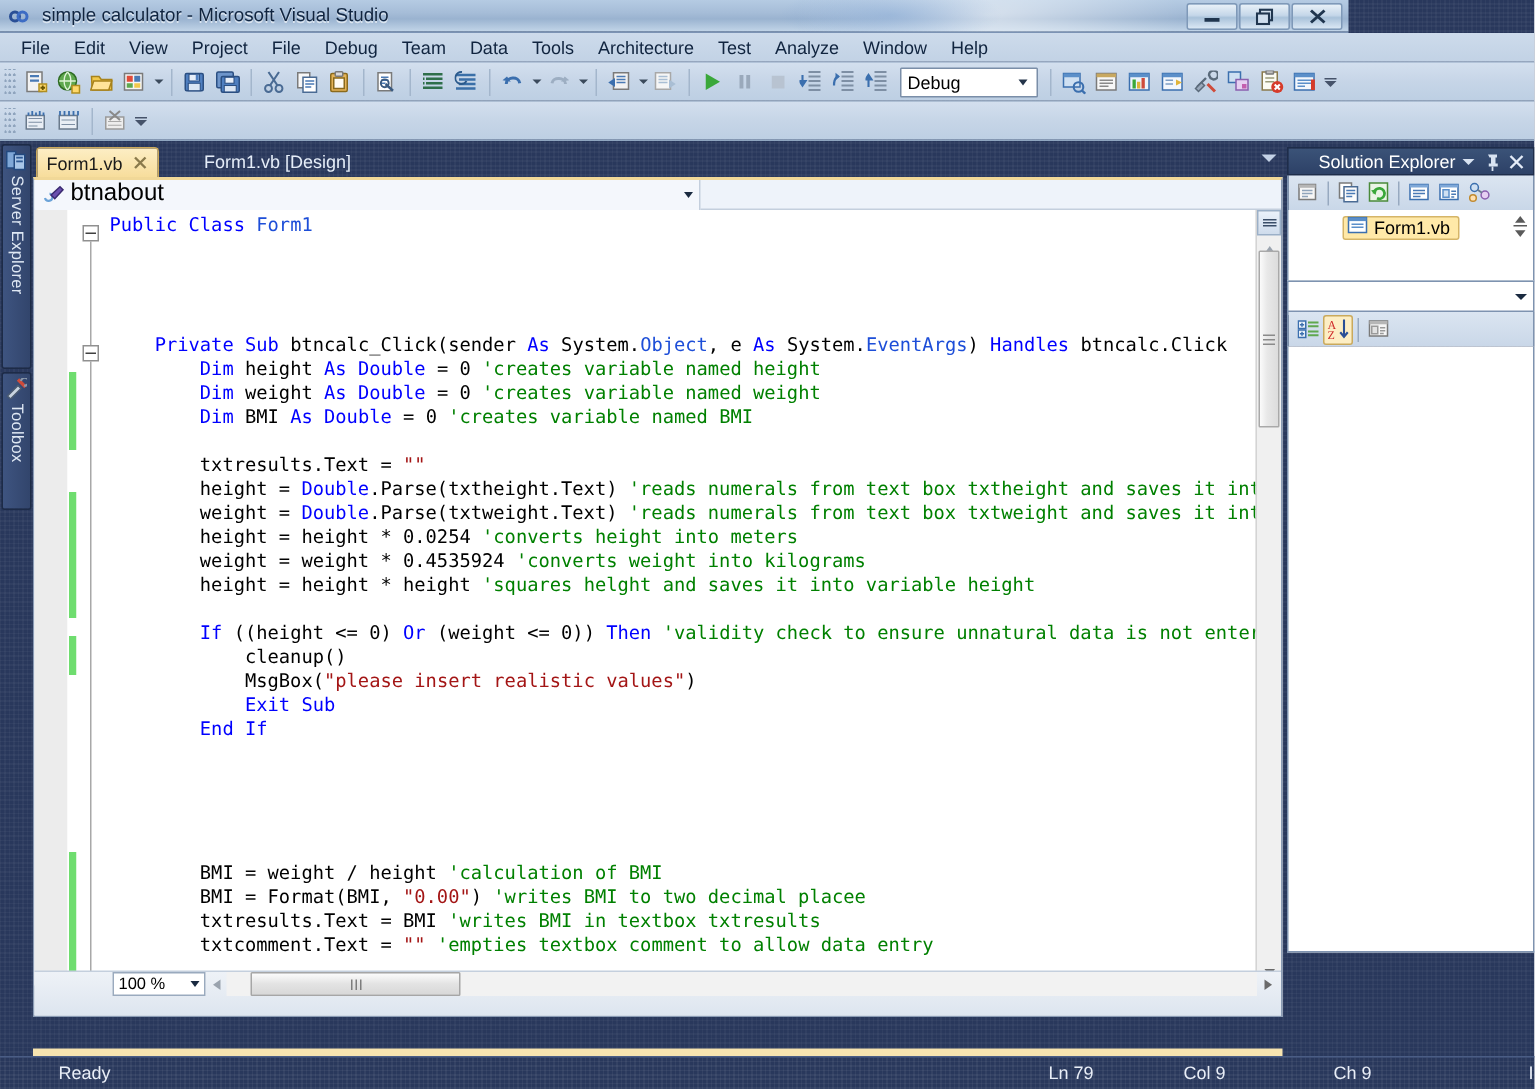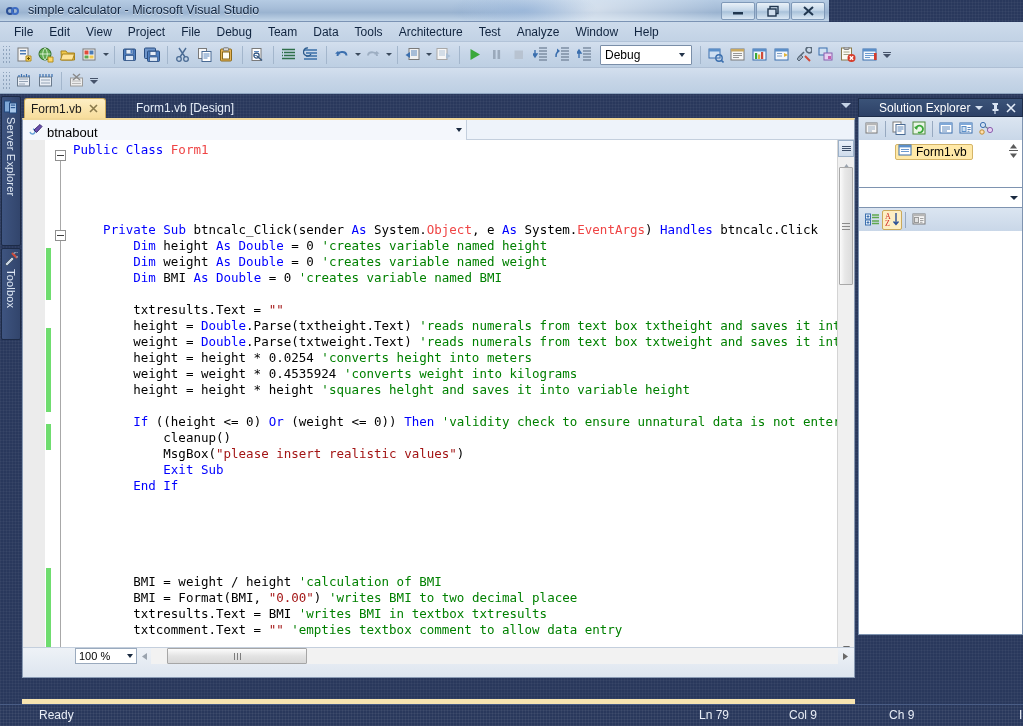--- a/index.html
+++ b/index.html
@@ -13,21 +13,21 @@
   #app {
     position: relative;
     width: 1023px; height: 726px;
     background: #29385c;
     background-image: repeating-linear-gradient(0deg, rgba(255,255,255,.035) 0 1px, transparent 1px 3px),
                       repeating-linear-gradient(90deg, rgba(255,255,255,.035) 0 1px, transparent 1px 3px);
   }
 
   
   #titlebar {
-    position: absolute; left: 0; top: 0; width: 829px; height: 22px;
+    position: absolute; left: 0; top: 0; width: 899px; height: 22px;
     background: linear-gradient(180deg,#b5cbe3 0%, #a6bdd8 40%, #9ab3d0 60%, #c2d5e8 100%);
     border-bottom: 1px solid #7b93b4;
     overflow: hidden;
   }
   #titlebar .glow {
     position:absolute; right:110px; top:-30px; width:260px; height:80px;
     background: radial-gradient(ellipse at center, rgba(255,255,255,.55), rgba(255,255,255,0) 70%);
   }
   #titlebar .glow2 {
     position:absolute; right:230px; top:-10px; width:150px; height:40px;
@@ -166,22 +166,22 @@
   }
   #editor-frame {
     position:absolute; left:22px; top:118px; width:833px; height:560px;
     background:#fff; border:1px solid #8a9bb4; border-top:2px solid #f1d898;
   }
   #navbar {
     position:absolute; left:0; top:0; width:831px; height:20px;
     background:#eef3fa; display:flex; border-bottom:1px solid #c4cfdd;
   }
   .navcombo {
-    height:20px; display:flex; align-items:flex-end; position:relative;
-    background:#f4f7fc; border-right:1px solid #c4cfdd; font-size:13px; color:#000;
+    height:20px; display:flex; align-items:flex-start; position:relative;
+    background:#f4f7fc; border-right:1px solid #c4cfdd; font-size:16px; color:#000;
   }
   .navcombo .dd2 {
     position:absolute; right:4px; top:0; bottom:0; display:flex; align-items:center;
   }
   .navcombo .dd2::after{
     content:''; border-left:3.5px solid transparent; border-right:3.5px solid transparent;
     border-top:4px solid #1a2a40;
   }
   .navcombo .txt { font-weight:bold; }
 
@@ -206,21 +206,21 @@
   }
   .outbox::after { content:''; width:7px; height:1px; background:#404040; }
   #codetext {
     flex:1; padding:2px 0 0 0; position:relative;
     font-family:"DejaVu Sans Mono","Liberation Mono",monospace;
     font-size:12.5px; line-height:16px; white-space:pre;
     color:#000;
   }
   .ln { height:16px; padding-left:2px; }
   .kw  { color:#0000ff; }
-  .typ { color:#ef4444; }
+  .typ { color:#1d4ed8; }
   .cmt { color:#008000; }
   .str { color:#a31515; }
   .pln { color:#000000; }
 
   
   #vscroll {
     position:absolute; right:0; top:20px; width:17px; height:517px;
     background:#f0f0f0; border-left:1px solid #d4d4d4;
   }
   .vs-arrow {

